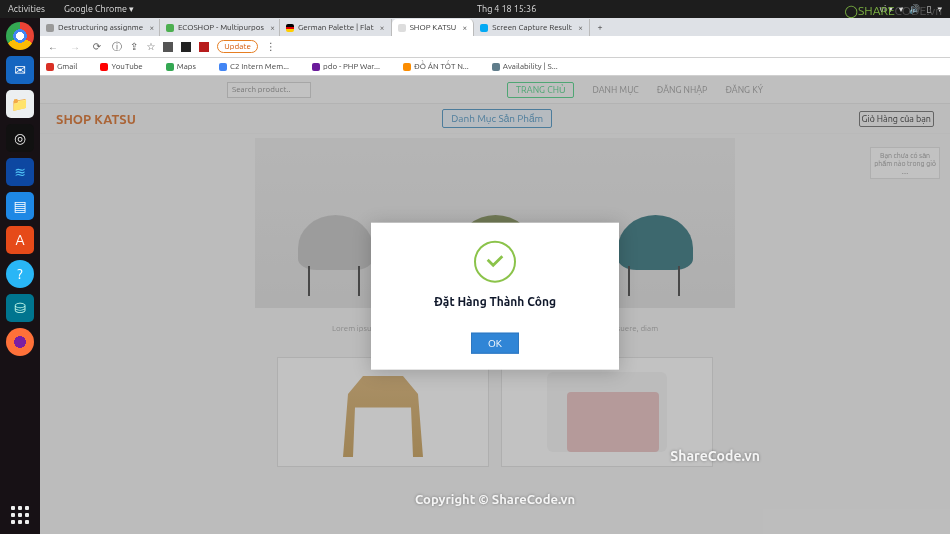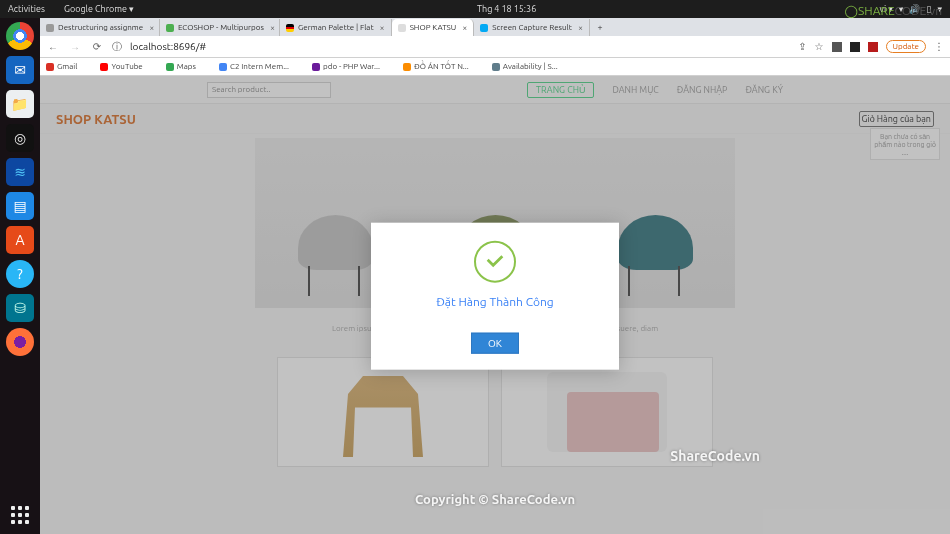--- a/index.html
+++ b/index.html
@@ -22,45 +22,45 @@
     .addrbar{height:22px;background:#fff;border-bottom:1px solid #d0d0d0;display:flex;align-items:center;padding:0 6px;gap:8px;font-size:10px;color:#555}
     .addrbar .navbtn{width:14px;text-align:center;color:#666}
     .addrbar .url{flex:1;color:#222}
     .addrbar .update{border:1px solid #e67e22;color:#d35400;border-radius:10px;padding:1px 6px;font-size:8px}
     .bookmarks{height:18px;background:#fff;border-bottom:1px solid #d0d0d0;display:flex;align-items:center;padding:0 6px;gap:23px;font-size:8px;color:#444}
     .bookmarks .bk{display:flex;align-items:center;gap:3px}
     .bookmarks .bf{width:8px;height:8px;border-radius:2px;flex:0 0 8px}
     .page{flex:1;position:relative;overflow:hidden}
     .dimlayer{position:absolute;inset:0;background:#f5f5f5}
     .topnav{height:28px;background:#fafafa;border-bottom:1px solid #e3e3e3;display:flex;align-items:center;justify-content:center;gap:18px;font-size:9px;color:#888}
-    .topnav input{width:124px;height:16px;font-size:8px;padding:0 4px;border:1px solid #ccc}
+    .topnav input{width:84px;height:16px;font-size:8px;padding:0 4px;border:1px solid #ccc}
     .topnav .chip{border:1px solid #2ecc71;color:#2ecc71;padding:2px 8px;border-radius:2px}
     .header2{height:30px;display:flex;align-items:center;padding:0 16px;justify-content:space-between;border-bottom:1px solid #eee}
     .brand{color:#d35400;font-weight:bold;font-size:13px}
     .catbtn{border:1px solid #2980b9;color:#2980b9;background:#eaf3fb;padding:3px 8px;font-size:10px;border-radius:2px}
     .cartbtn{border:1px solid #555;padding:2px 2px;font-size:9px;border-radius:2px}
-    .cartnote{position:absolute;right:10px;top:52px;width:70px;font-size:7px;color:#888;text-align:center;border:1px solid #ddd;padding:3px;background:#fff}
+    .cartnote{position:absolute;right:10px;top:71px;width:70px;font-size:7px;color:#888;text-align:center;border:1px solid #ddd;padding:3px;background:#fff}
     .hero{margin:4px auto 0;width:480px;height:170px;background:linear-gradient(#e8e8e8,#dcdcdc);display:flex;justify-content:space-around;align-items:flex-end;padding-bottom:12px}
     .chair{width:110px;height:120px;position:relative}
     .chair .seat{position:absolute;bottom:26px;left:18px;width:75px;height:55px;border-radius:50% 50% 25% 25%/60% 60% 20% 20%}
     .chair .leg{position:absolute;bottom:0;width:2px;height:30px;background:#222}
     .c1 .seat{background:#bbb}
     .c2 .seat{background:#6a7a3a}
     .c3 .seat{background:#0d5b66}
     .lorem{text-align:center;font-size:8px;color:#999;margin-top:16px;padding:0 40px}
     .prodrow{display:flex;justify-content:center;gap:12px;margin-top:24px}
     .prod{width:212px;height:110px;border:1px solid #ddd;background:#fff;display:flex;align-items:center;justify-content:center}
     .prod .p1{width:100px;height:90px;background:linear-gradient(#d4a55a,#c08f3a);clip-path:polygon(10% 100%,15% 30%,30% 10%,70% 10%,85% 30%,90% 100%,80% 100%,78% 45%,22% 45%,20% 100%)}
     .prod .p2{width:120px;height:80px;background:#f4f4f4;border-radius:6px;position:relative}
     .prod .p2::after{content:"";position:absolute;left:20px;top:20px;right:8px;bottom:0;background:#e7b7b7;border-radius:4px}
     .overlaydark{position:absolute;inset:0;background:rgba(120,120,120,0.45)}
     .modal{position:absolute;left:50%;top:50%;transform:translate(-50%,-56%);width:248px;background:#fff;padding:18px 16px 16px;text-align:center;box-shadow:0 2px 18px rgba(0,0,0,0.2)}
     .successicon{width:42px;height:42px;border:2px solid #8bc34a;border-radius:50%;margin:0 auto 12px;display:flex;align-items:center;justify-content:center}
     .successicon svg{width:22px;height:22px}
-    .modal h3{font-size:12px;color:#3b82f6;margin-bottom:24px;font-weight:400}
+    .modal h3{font-size:12px;color:#0f172a;margin-bottom:24px;font-weight:700}
     .modal button{background:#3085d6;color:#fff;border:1px solid #2e77c0;border-radius:0;padding:4px 16px;font-size:10px;cursor:pointer}
     .wm{position:absolute;color:rgba(255,255,255,0.9);font-weight:bold;text-shadow:0 0 3px rgba(0,0,0,0.4);pointer-events:none}
     .wm1{right:190px;bottom:70px;font-size:14px}
     .wm2{left:50%;bottom:28px;transform:translateX(-50%);font-size:13px}
     .sclogo{position:absolute;right:8px;top:-14px;font-size:12px;font-weight:normal}
     .sclogo .s{color:#7cb342}
     .sclogo .c{color:#555}
     .ext{width:10px;height:10px;display:inline-block}
   </style>
 </head>
@@ -137,21 +137,20 @@
         <span class="x">×</span>
       </div>
     <div class="tab" style="border:none">＋</div>
   </div>
 
   <div class="addrbar">
     <span class="navbtn">←</span>
     <span class="navbtn" style="color:#bbb">→</span>
     <span class="navbtn">⟳</span>
     <span>ⓘ</span>
-    <span class="url">localhost:8696/#</span>
     <span>⇪</span>
     <span>☆</span>
     <span class="ext" style="background:#555"></span>
     <span class="ext" style="background:#222"></span>
     <span class="ext" style="background:#b71c1c"></span>
     <span class="update">Update</span>
     <span>⋮</span>
   </div>
 
   <div class="bookmarks">
@@ -190,20 +189,21 @@
       <div class="topnav">
         <input placeholder="Search product.." style="">
         <span style="width:160px"></span>
         <span class="chip">TRANG CHỦ</span>
         <span>DANH MỤC</span>
         <span>ĐĂNG NHẬP</span>
         <span>ĐĂNG KÝ</span>
       </div>
       <div class="header2">
         <span class="brand">SHOP KATSU</span>
+        <span class="catbtn">Danh Mục Sản Phẩm</span>
         <span class="cartbtn">Giỏ Hàng của bạn</span>
       </div>
       <div class="cartnote">Bạn chưa có sản phẩm nào trong giỏ ....</div>
       <div class="hero">
         <div class="chair c1">
             <div class="seat"></div>
             <div class="leg" style="left:28px"></div>
             <div class="leg" style="left:78px"></div>
           </div>
         <div class="chair c2">

